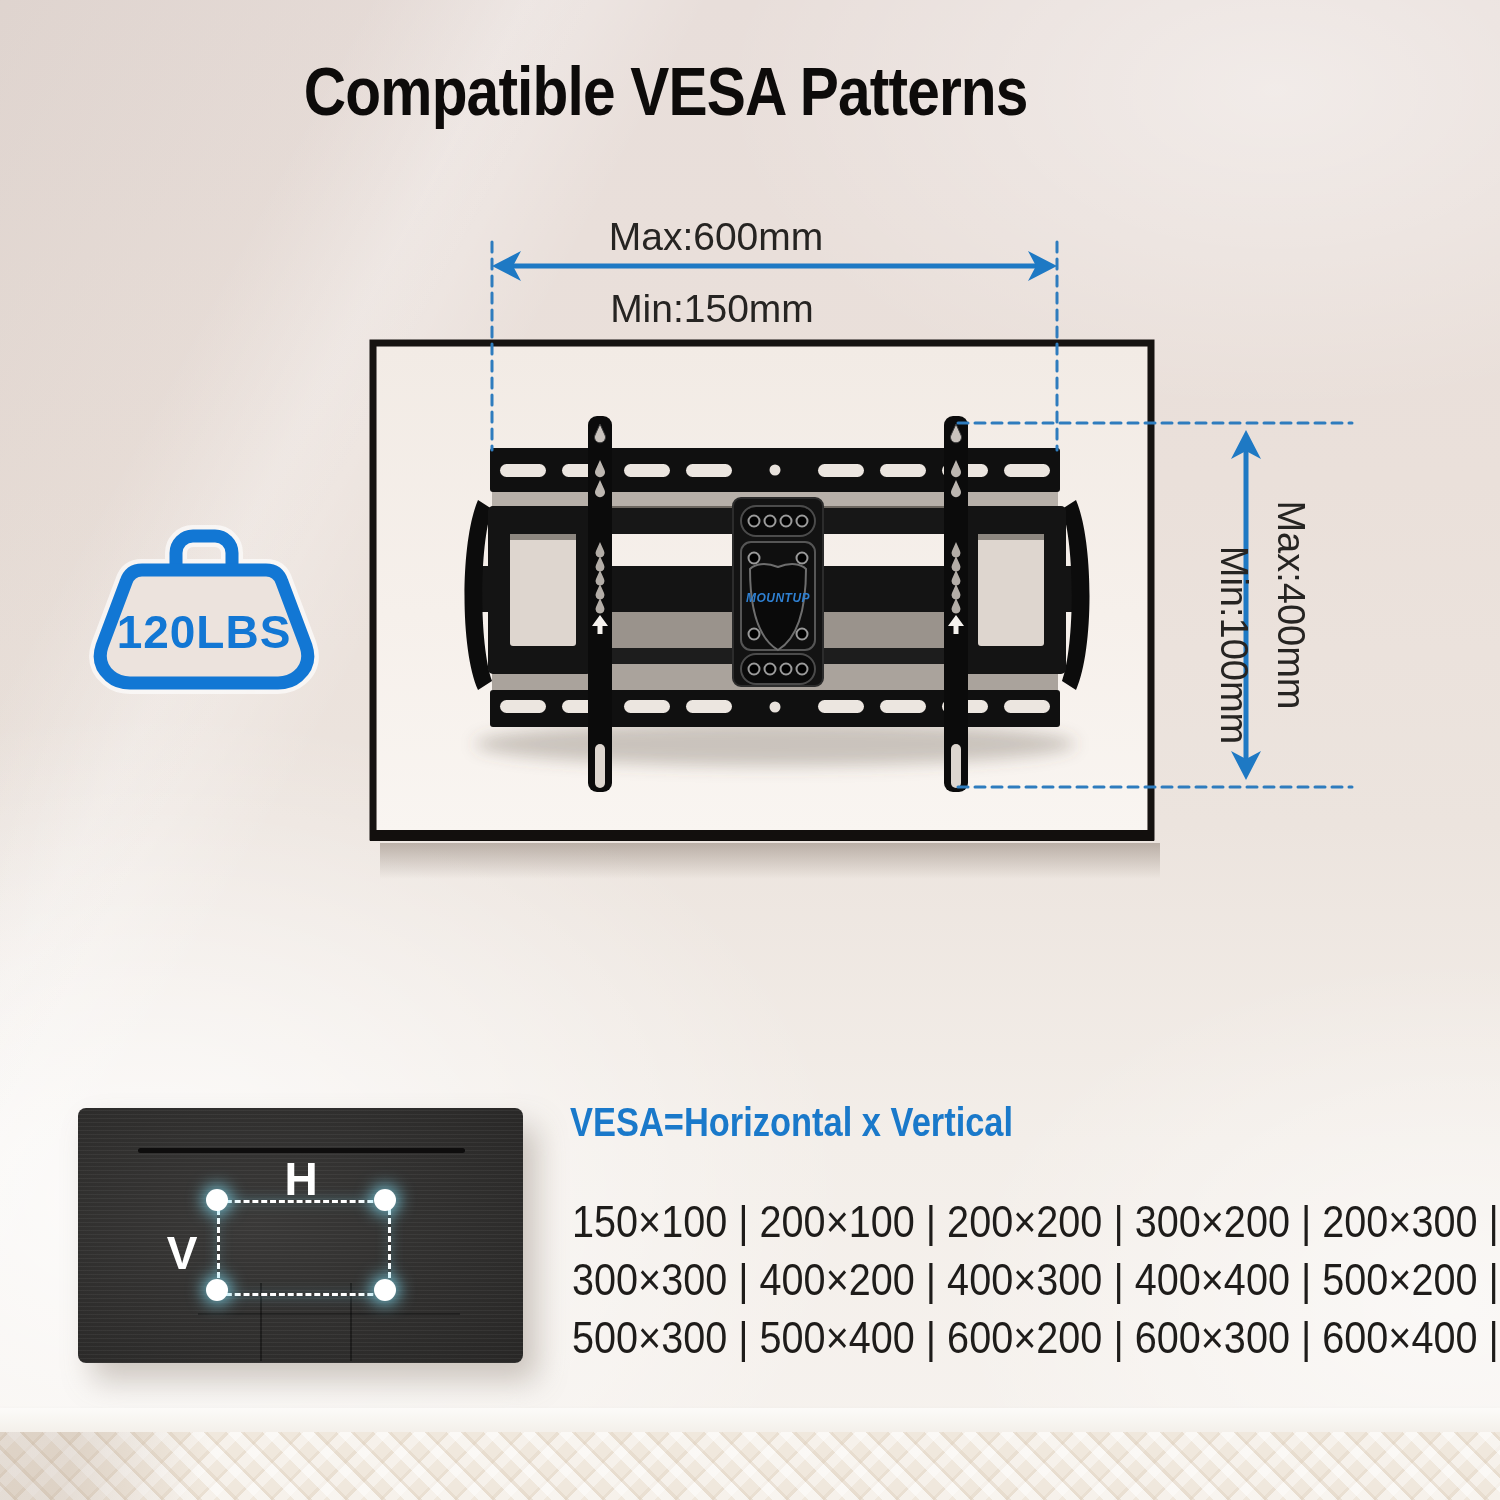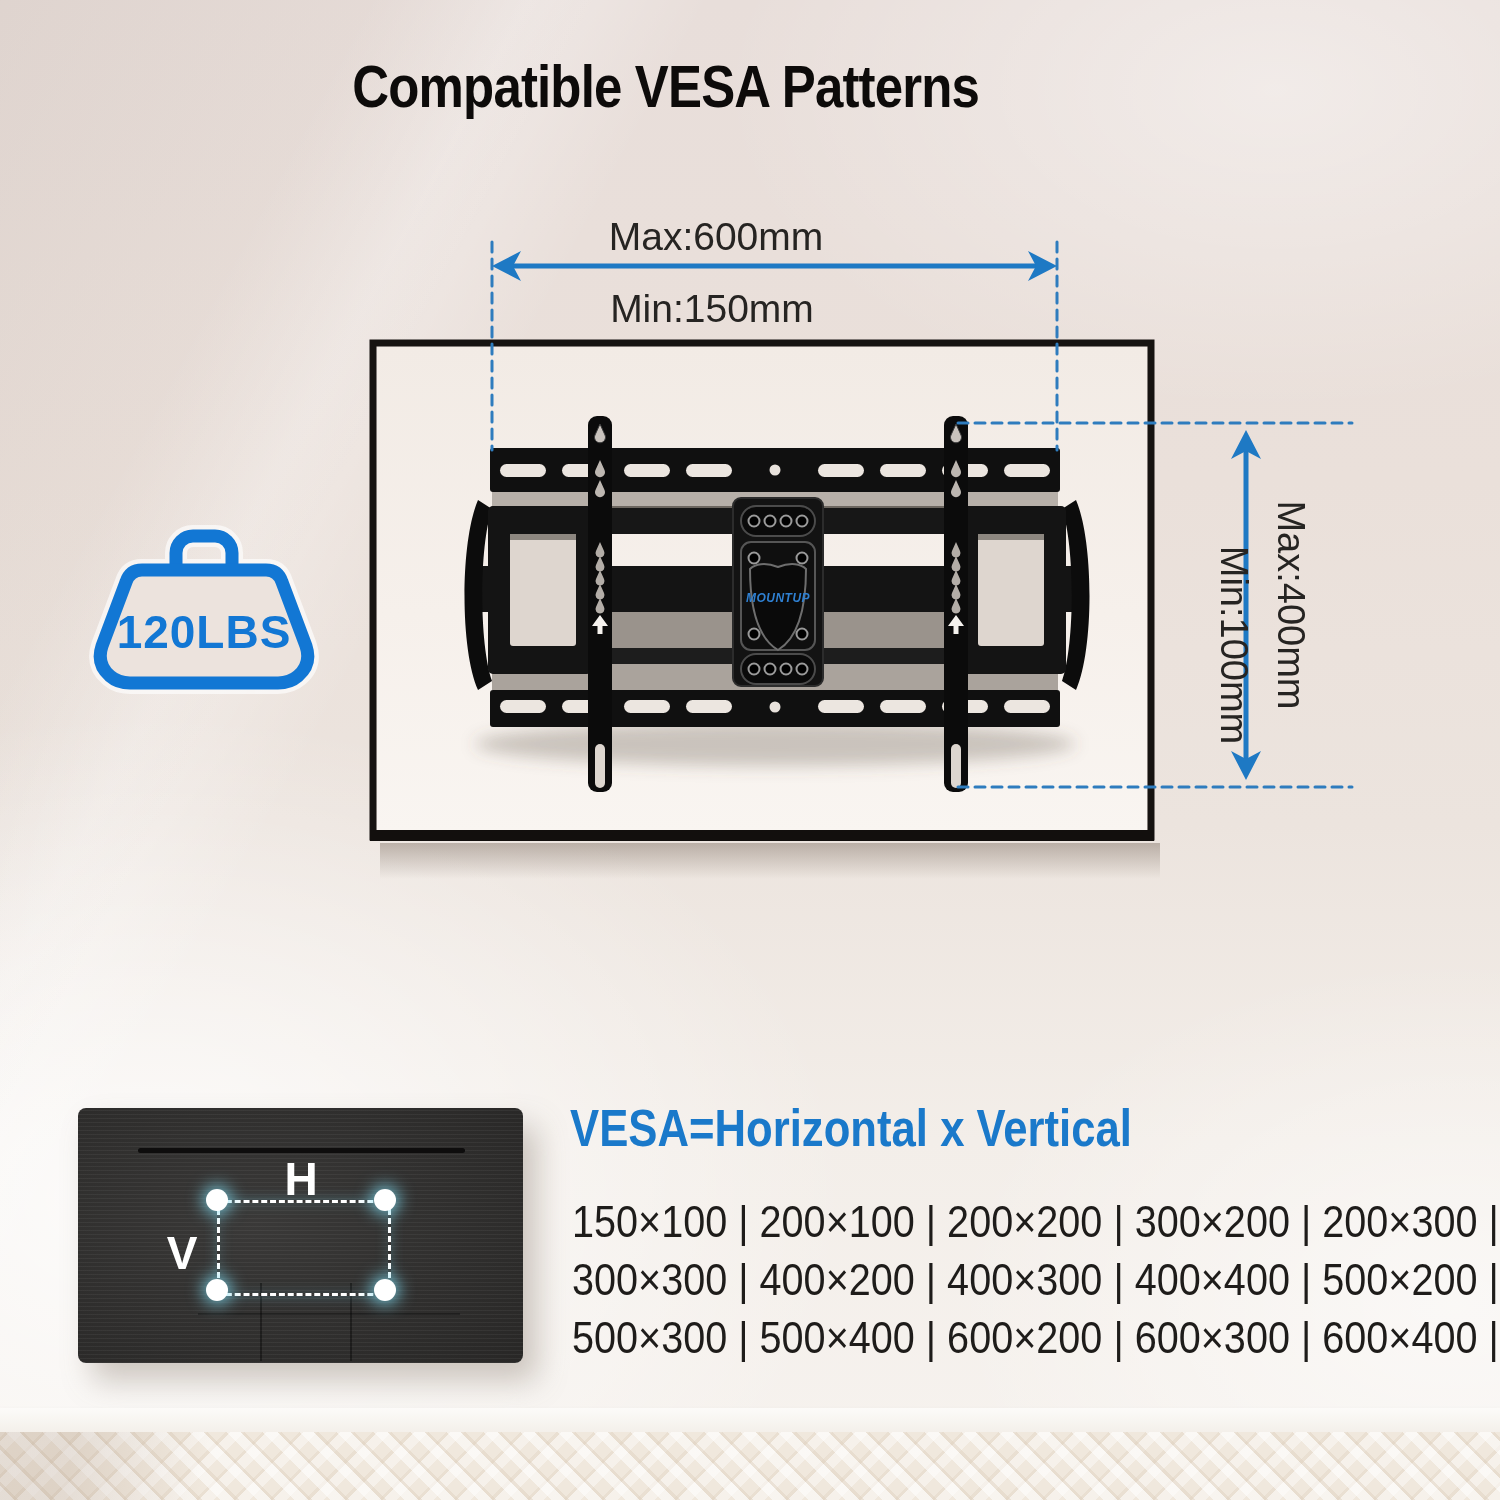--- a/index.html
+++ b/index.html
@@ -10,21 +10,21 @@
     background-image:
       linear-gradient(118deg, rgba(199,186,178,.28) 0%, transparent 26%),
       linear-gradient(118deg, transparent 16%, rgba(255,255,255,.30) 23%, transparent 31%),
       radial-gradient(900px 520px at 85% 6%, rgba(255,255,255,.40), transparent 62%),
       radial-gradient(1100px 760px at 10% 80%, rgba(255,255,255,.80), transparent 64%),
       radial-gradient(820px 560px at 97% 87%, rgba(255,255,255,.55), transparent 62%),
       linear-gradient(180deg,#e8dedA 0%,#eae0da 32%,#ece4de 55%,#f3eee9 76%,#f6f2ee 96%);
   }
   .title{
     position:absolute;left:0;top:52px;width:1332px;text-align:center;
-    font-size:60px;font-weight:800;color:#0d0b0a;letter-spacing:-1px;white-space:nowrap;
+    font-size:69px;font-weight:800;color:#0d0b0a;letter-spacing:-1px;white-space:nowrap;
   }
   .title .squeeze{display:inline-block;transform:scaleX(.85);transform-origin:center;}
   .diagram-svg{position:absolute;left:0;top:0;}
   
   .tv-panel{
     position:absolute;left:78px;top:1108px;width:445px;height:255px;border-radius:8px;
     background-image:
       repeating-linear-gradient(0deg, rgba(255,255,255,.05) 0 1px, transparent 1px 4px),
       radial-gradient(420px 240px at 40% 45%, #3a3938, #282726 85%),
       linear-gradient(180deg,#333231,#252423);
@@ -40,21 +40,21 @@
   }
   .vesa-dot{
     position:absolute;width:22px;height:22px;border-radius:50%;background:#ffffff;
     box-shadow:0 0 16px 4px rgba(125,216,238,.75);
   }
   .hv-label{position:absolute;color:#ffffff;font-weight:700;font-size:46px;line-height:1;}
   .label-h{left:139px;top:48px;width:168px;text-align:center;}
   .label-v{left:78px;top:122px;width:52px;text-align:center;}
   
   .vesa-heading{
-    position:absolute;left:570px;top:1099px;font-size:52px;font-weight:700;color:#1a79ca;
+    position:absolute;left:570px;top:1099px;font-size:41px;font-weight:700;color:#1a79ca;
     white-space:nowrap;line-height:1.15;
   }
   .vesa-heading .squeeze{display:inline-block;transform:scaleX(.84);transform-origin:left center;}
   .vesa-list{position:absolute;left:572px;top:1193px;color:#1e1c1a;font-size:45px;line-height:58px;white-space:nowrap;}
   .vesa-row{transform:scaleX(.88);transform-origin:left center;}
   
   .baseboard{
     position:absolute;left:0;top:1408px;width:1500px;height:26px;
     background:linear-gradient(180deg,#fcfbf9,#f3efe9);
     box-shadow:0 3px 4px rgba(180,165,150,.35);

